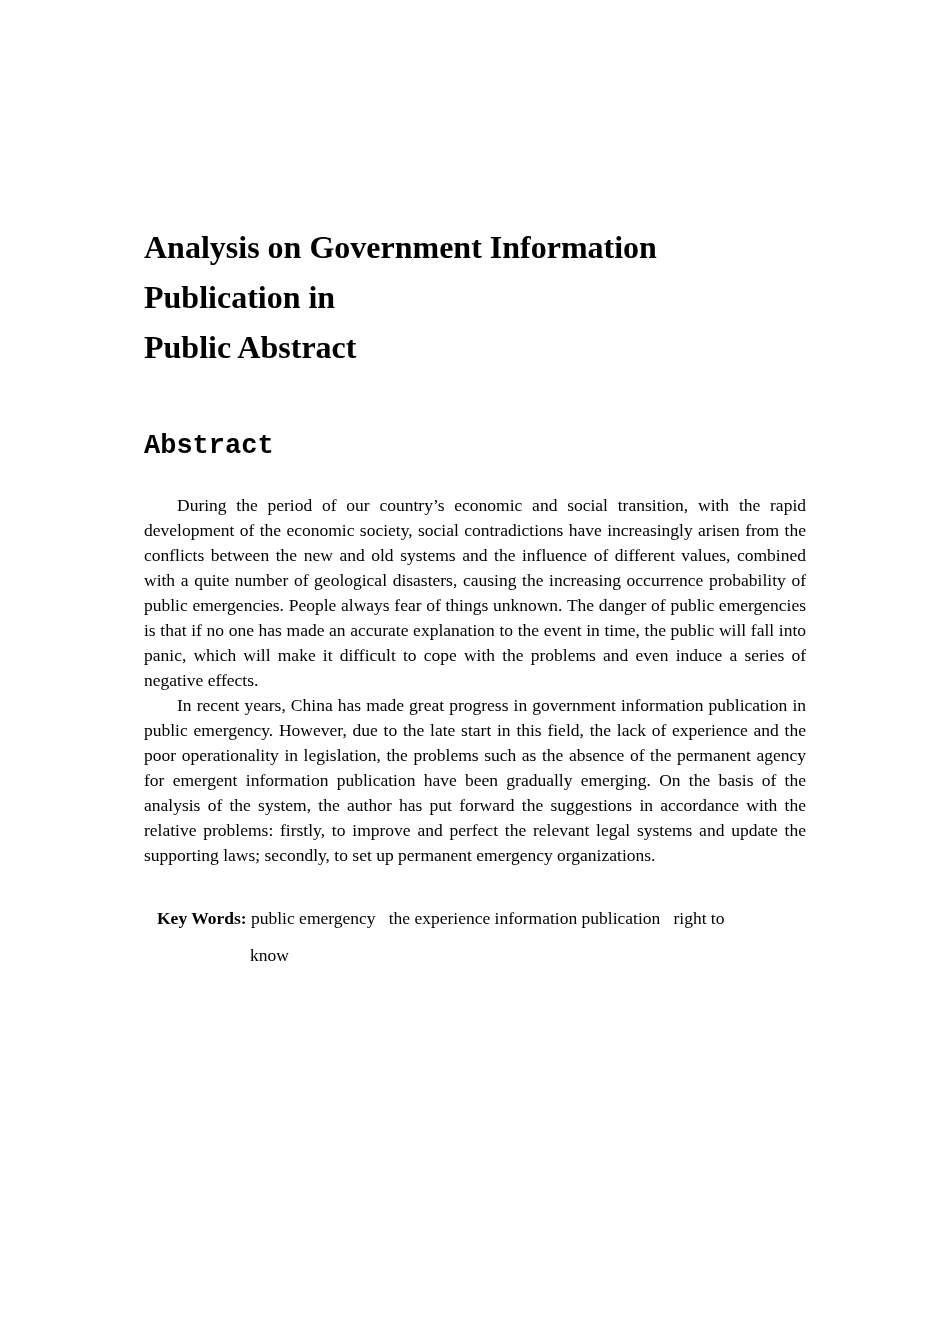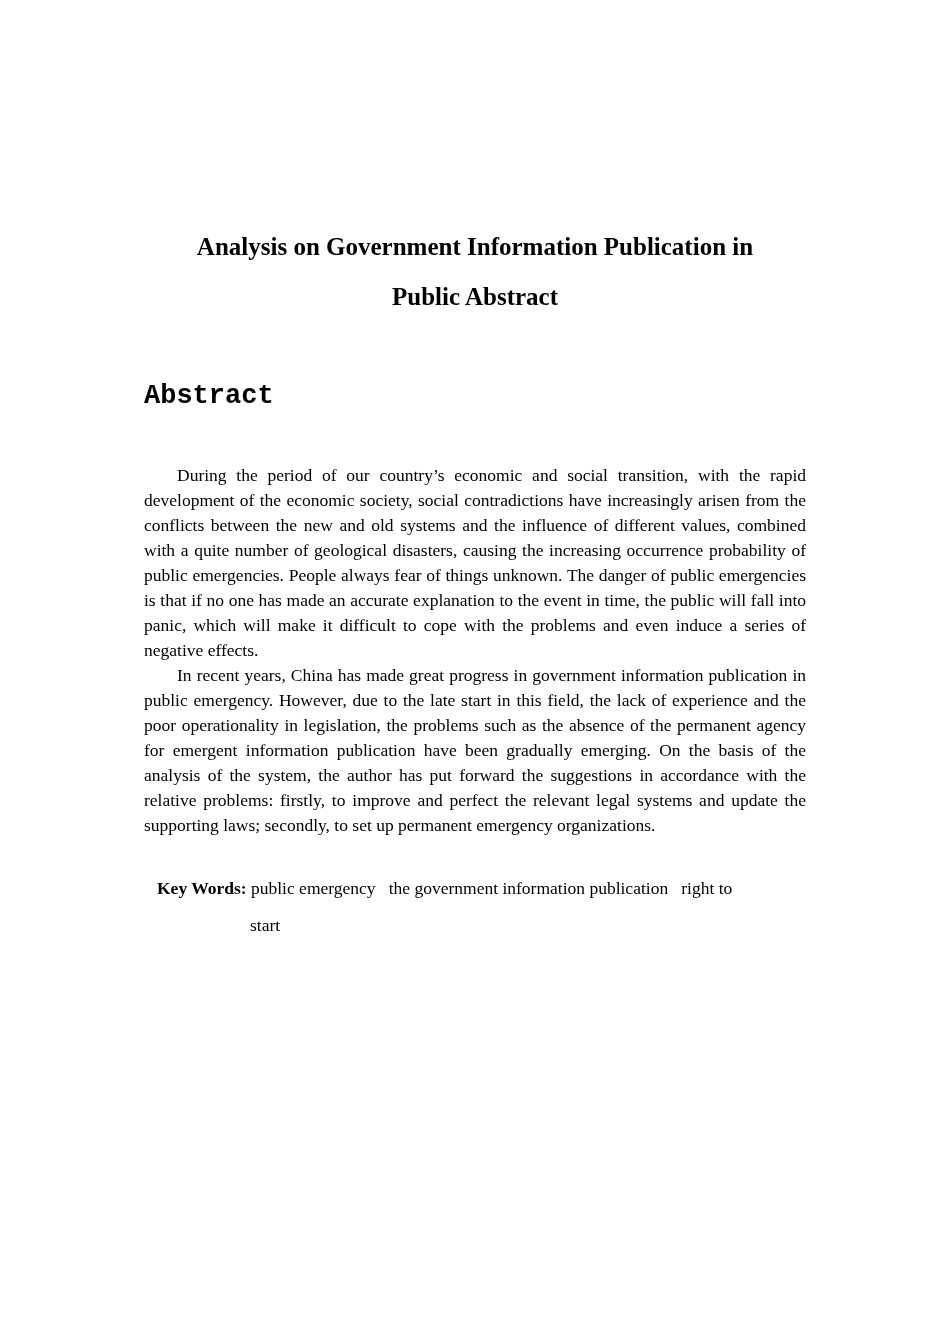--- a/index.html
+++ b/index.html
@@ -14,36 +14,35 @@
     overflow: hidden;
   }
   .content {
     position: absolute;
     left: 144px;
     top: 0;
     width: 662px;
   }
   .title {
     margin-top: 222px;
-    text-align: center;
     font-weight: bold;
-    font-size: 25px;
+    font-size: 32px;
     line-height: 50px;
   }
   .title .title-line { display: block; }
   .abstract-heading {
     margin-top: 62px;
     text-align: left;
     font-weight: bold;
     font-size: 27px;
     line-height: 25px;
     font-family: Liberation Mono, monospace;
   }
   .body-text {
-    margin-top: 54px;
+    margin-top: 34px;
   }
   .body-text p {
     font-size: 17.5px;
     line-height: 25px;
     text-align: justify;
     text-indent: 33px;
   }
   .keywords {
     margin-top: 38px;
     padding-left: 13px;
@@ -69,18 +68,18 @@
     </h1>
 
     <h2 class="abstract-heading">Abstract</h2>
 
     <div class="body-text">
       <p>During the period of our country’s economic and social transition, with the rapid development of the economic society, social contradictions have increasingly arisen from the conflicts between the new and old systems and the influence of different values, combined with a quite number of geological disasters, causing the increasing occurrence probability of public emergencies. People always fear of things unknown. The danger of public emergencies is that if no one has made an accurate explanation to the event in time, the public will fall into panic, which will make it difficult to cope with the problems and even induce a series of negative effects.</p>
       <p>In recent years, China has made great progress in government information publication in public emergency. However, due to the late start in this field, the lack of experience and the poor operationality in legislation, the problems such as the absence of the permanent agency for emergent information publication have been gradually emerging. On the basis of the analysis of the system, the author has put forward the suggestions in accordance with the relative problems: firstly, to improve and perfect the relevant legal systems and update the supporting laws; secondly, to set up permanent emergency organizations.</p>
     </div>
 
     <div class="keywords">
-      <span class="kw-label">Key Words:</span><span class="kw-text"> public emergency   the government information publication   right to</span>
-      <div class="kw-line2">start</div>
+      <span class="kw-label">Key Words:</span><span class="kw-text"> public emergency   the experience information publication   right to</span>
+      <div class="kw-line2">know</div>
     </div>
 
   </div>
 </div>
 
 </body></html>

